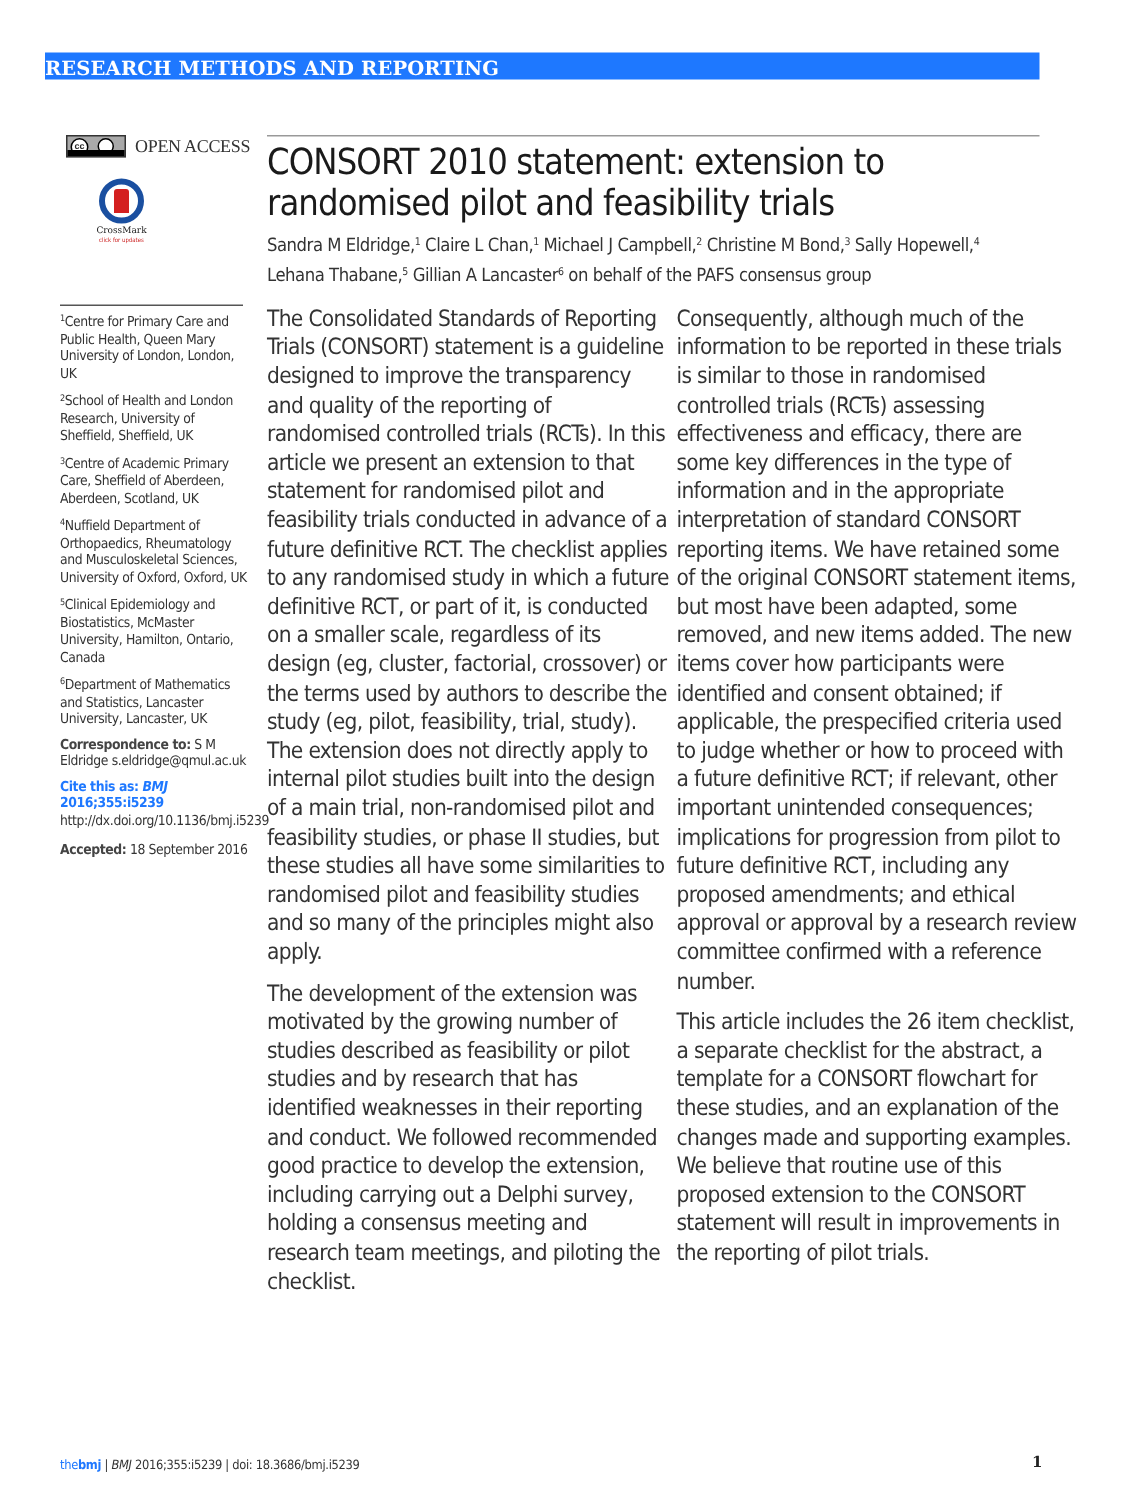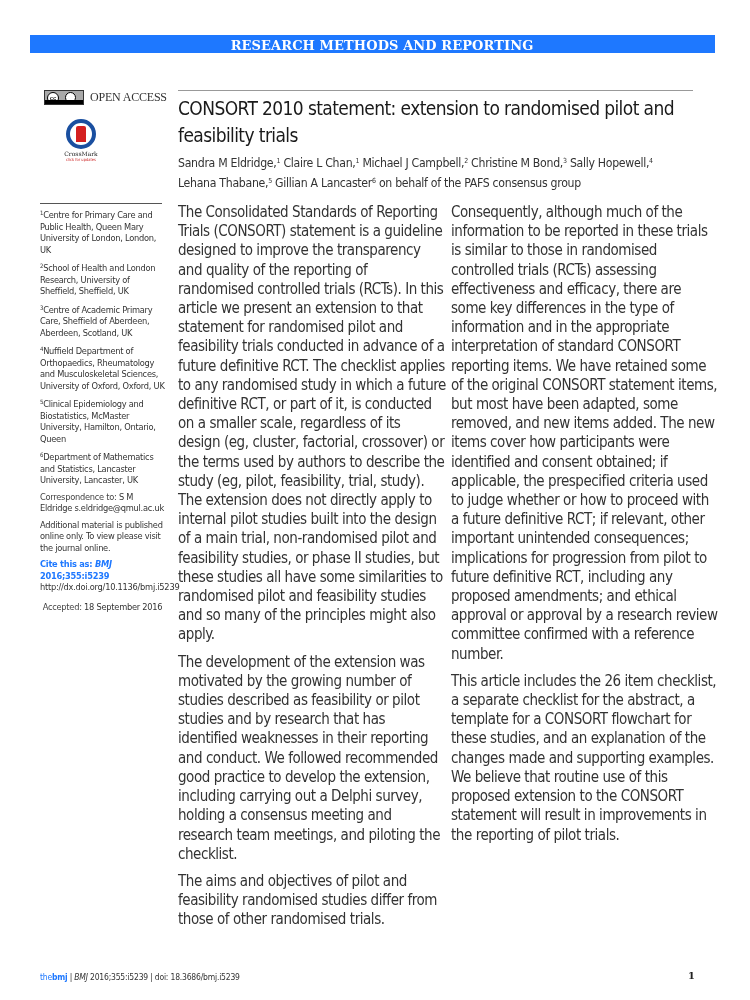--- a/index.html
+++ b/index.html
@@ -1,41 +1,41 @@
 <!DOCTYPE html>
 <html><head>
 <meta charset="utf-8">
 <style>
   html, body { margin: 0; padding: 0; background: #ffffff; }
   body { width: 750px; height: 1000px; position: relative; overflow: hidden;
          font-family: "DejaVu Sans Condensed", "Liberation Sans Narrow", "Liberation Sans", sans-serif; color: #2b2b2b; }
   .banner { position: absolute; left: 30px; top: 35px; width: 663px; height: 18px;
-            background: #1e78ff; color: #fff; text-align: center; padding-left: 22px; }
+            background: #1e78ff; color: #fff; text-align: left; }
   .banner span { font-family: "DejaVu Serif", "Liberation Serif", serif; font-weight: bold;
             font-size: 13px; line-height: 18px; padding-right: 3px; letter-spacing: 0.1px; }
   .oa { position: absolute; left: 44px; top: 90px; display: flex; align-items: center; }
   .cc-badge { width: 38px; height: 13px; background: #a9a9a9; border: 1px solid #333; position: relative; display: flex; align-items: center; }
   .cc-badge .c1 { width: 10px; height: 10px; border-radius: 50%; border: 1px solid #000; background:#fff; margin-left: 2px; font-size: 6px; line-height: 10px; text-align:center; font-family: "Liberation Sans", sans-serif; font-weight:bold;}
   .cc-badge .c2 { width: 9px; height: 9px; border-radius: 50%; background:#fff; border: 1px solid #000; margin-left: 6px; }
   .cc-badge .bar { position:absolute; left:0; right:0; bottom:0; height:4px; background:#000; }
   .oa-text { font-size: 12px; color: #333; margin-left: 6px; font-family: Liberation Serif, serif; letter-spacing: -0.2px; }
   .crossmark { position: absolute; left: 63px; top: 119px; width: 36px; text-align: center; }
   .cm-circle { width: 22px; height: 22px; border-radius: 50%; border: 4px solid #1a4fa0; margin: 0 auto; position: relative; background: #fff; }
   .cm-circle::after { content: ""; position: absolute; left: 6px; top: 3px; width: 10px; height: 16px; background: #d42020; border-radius: 2px 2px 0 0; }
   .cm-label { font-family: "DejaVu Serif", serif; font-size: 6px; color: #222; margin-top: 1px; }
   .cm-sub { font-size: 4px; color: #c22; }
   .title-rule { position: absolute; left: 178px; top: 90px; width: 515px; height: 1px; background: #999; }
-  .title { position: absolute; left: 178px; top: 95px; width: 520px; font-size: 19px; line-height: 27px; color: #1a1a1a; letter-spacing: -0.6px; margin: 0; font-weight: normal; }
+  .title { position: absolute; left: 178px; top: 95px; width: 520px; font-size: 24px; line-height: 27px; color: #1a1a1a; letter-spacing: -0.6px; margin: 0; font-weight: normal; }
   .authors { position: absolute; left: 178px; top: 152px; width: 520px; font-size: 12.2px; line-height: 18px; color: #333; letter-spacing: -0.3px; }
   .authors sup { font-size: 7px; vertical-align: 4px; }
   .side-rule { position: absolute; left: 40px; top: 203px; width: 122px; height: 1px; background: #555; }
   .side { position: absolute; left: 40px; top: 207px; width: 125px; font-size: 9.2px; line-height: 11.5px; color: #333; letter-spacing: -0.25px; }
   .side p { margin: 0 0 5px 0; }
   .side sup { font-size: 6px; vertical-align: 3px; }
-  .side .bold { font-weight: normal; color: #444; }
+  .side .bold { font-weight: bold; color: #444; }
   .side .cite { color: #1e78ff; font-weight: bold; }
   .col { position: absolute; top: 203px; width: 268px; font-size: 15px; line-height: 19.2px; color: #333; letter-spacing: -0.45px; }
   .col p { margin: 0 0 8px 0; }
   .col1 { left: 178px; }
   .col2 { left: 451px; }
   .footer { position: absolute; left: 40px; top: 972px; font-size: 8.5px; color: #333; letter-spacing: -0.2px; }
   .footer .the { color: #1e78ff; }
   .footer .bmj { color: #1e78ff; font-weight: bold; }
   .pagenum { position: absolute; left: 688px; top: 970px; font-family: "DejaVu Serif", serif; font-weight: bold; font-size: 10px; color: #222; }
   i { font-style: italic; }
@@ -68,32 +68,30 @@
 <div class="authors">
   <span><span>Sandra M Eldridge,</span><sup>1</sup></span><span><span> Claire L Chan,</span><sup>1</sup></span><span><span> Michael J Campbell,</span><sup>2</sup></span><span><span> Christine M Bond,</span><sup>3</sup></span><span><span> Sally Hopewell,</span><sup>4</sup></span><br><span><span> Lehana Thabane,</span><sup>5</sup></span><span><span> Gillian A Lancaster</span><sup>6</sup></span><span> on behalf of the PAFS consensus group</span>
 </div>
 
 <div class="side-rule"></div>
 <div class="side">
   <p><sup>1</sup><span>Centre for Primary Care and Public Health, Queen Mary University of London, London, UK</span></p>
   <p><sup>2</sup><span>School of Health and London Research, University of Sheffield, Sheffield, UK</span></p>
   <p><sup>3</sup><span>Centre of Academic Primary Care, Sheffield of Aberdeen, Aberdeen, Scotland, UK</span></p>
   <p><sup>4</sup><span>Nuffield Department of Orthopaedics, Rheumatology and Musculoskeletal Sciences, University of Oxford, Oxford, UK</span></p>
-  <p><sup>5</sup><span>Clinical Epidemiology and Biostatistics, McMaster University, Hamilton, Ontario, Queen</span></p>
+  <p><sup>5</sup><span>Clinical Epidemiology and Biostatistics, McMaster University, Hamilton, Ontario, Canada</span></p>
   <p><sup>6</sup><span>Department of Mathematics and Statistics, Lancaster University, Lancaster, UK</span></p>
   <p><span class="bold">Correspondence to:</span><span> S M Eldridge s.eldridge@qmul.ac.uk</span></p>
-  <p>Additional material is published online only. To view please visit the journal online.</p>
   <p><span class="cite">Cite this as: </span><span class="cite"><i>BMJ</i></span><span class="cite"> 2016;355:i5239</span><br><span>http://dx.doi.org/10.1136/bmj.i5239</span></p>
   <p style="margin-top:8px;text-align:center;"><span class="bold">Accepted:</span><span> 18 September 2016</span></p>
 </div>
 
 <div class="col col1">
   <p>The Consolidated Standards of Reporting Trials (CONSORT) statement is a guideline designed to improve the transparency and quality of the reporting of randomised controlled trials (RCTs). In this article we present an extension to that statement for randomised pilot and feasibility trials conducted in advance of a future definitive RCT. The checklist applies to any randomised study in which a future definitive RCT, or part of it, is conducted on a smaller scale, regardless of its design (eg, cluster, factorial, crossover) or the terms used by authors to describe the study (eg, pilot, feasibility, trial, study). The extension does not directly apply to internal pilot studies built into the design of a main trial, non-randomised pilot and feasibility studies, or phase II studies, but these studies all have some similarities to randomised pilot and feasibility studies and so many of the principles might also apply.</p>
   <p>The development of the extension was motivated by the growing number of studies described as feasibility or pilot studies and by research that has identified weaknesses in their reporting and conduct. We followed recommended good practice to develop the extension, including carrying out a Delphi survey, holding a consensus meeting and research team meetings, and piloting the checklist.</p>
-  <p>The aims and objectives of pilot and feasibility randomised studies differ from those of other randomised trials.</p>
 </div>
 
 <div class="col col2">
   <p>Consequently, although much of the information to be reported in these trials is similar to those in randomised controlled trials (RCTs) assessing effectiveness and efficacy, there are some key differences in the type of information and in the appropriate interpretation of standard CONSORT reporting items. We have retained some of the original CONSORT statement items, but most have been adapted, some removed, and new items added. The new items cover how participants were identified and consent obtained; if applicable, the prespecified criteria used to judge whether or how to proceed with a future definitive RCT; if relevant, other important unintended consequences; implications for progression from pilot to future definitive RCT, including any proposed amendments; and ethical approval or approval by a research review committee confirmed with a reference number.</p>
   <p>This article includes the 26 item checklist, a separate checklist for the abstract, a template for a CONSORT flowchart for these studies, and an explanation of the changes made and supporting examples. We believe that routine use of this proposed extension to the CONSORT statement will result in improvements in the reporting of pilot trials.</p>
 </div>
 
 <div class="footer">
   <span><span class="the">the</span><span class="bmj">bmj</span></span><span> | </span><i>BMJ</i><span> 2016;355:i5239 | doi: 18.3686/bmj.i5239</span>
 </div>

